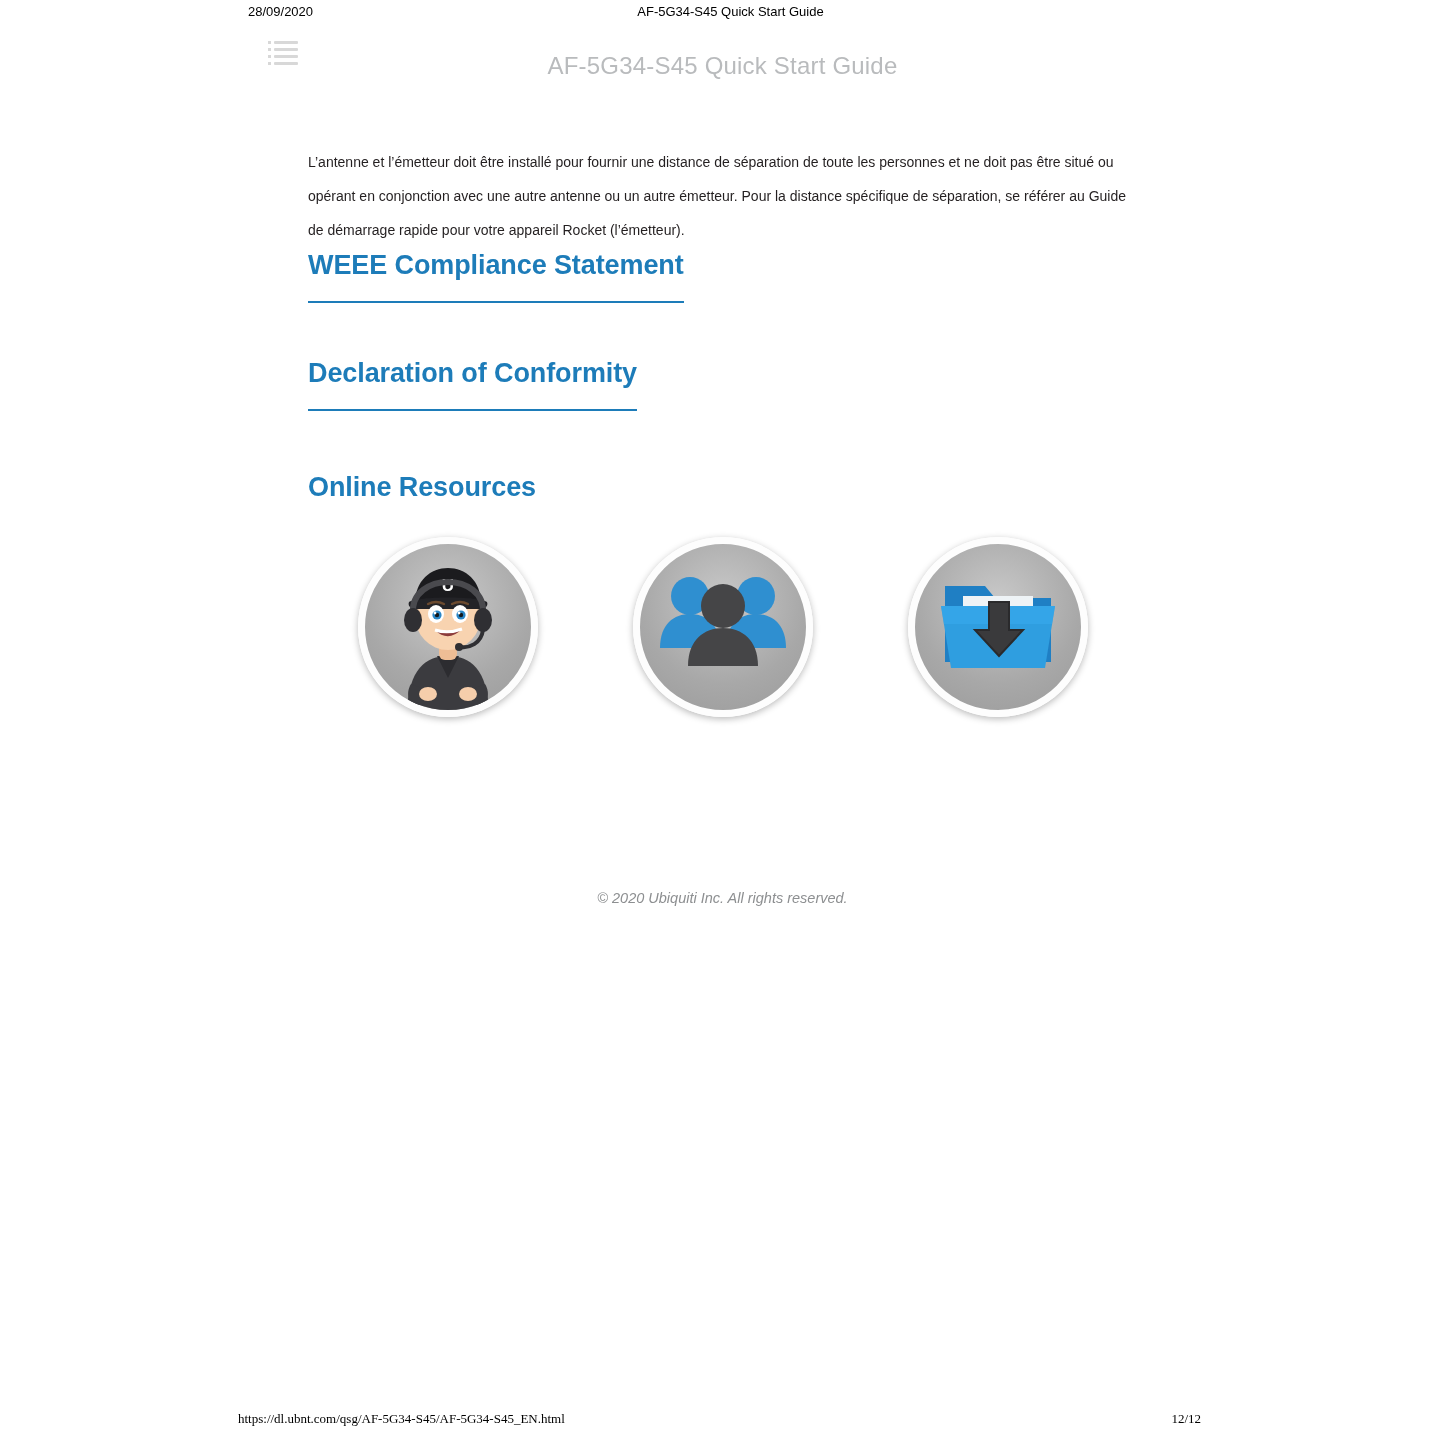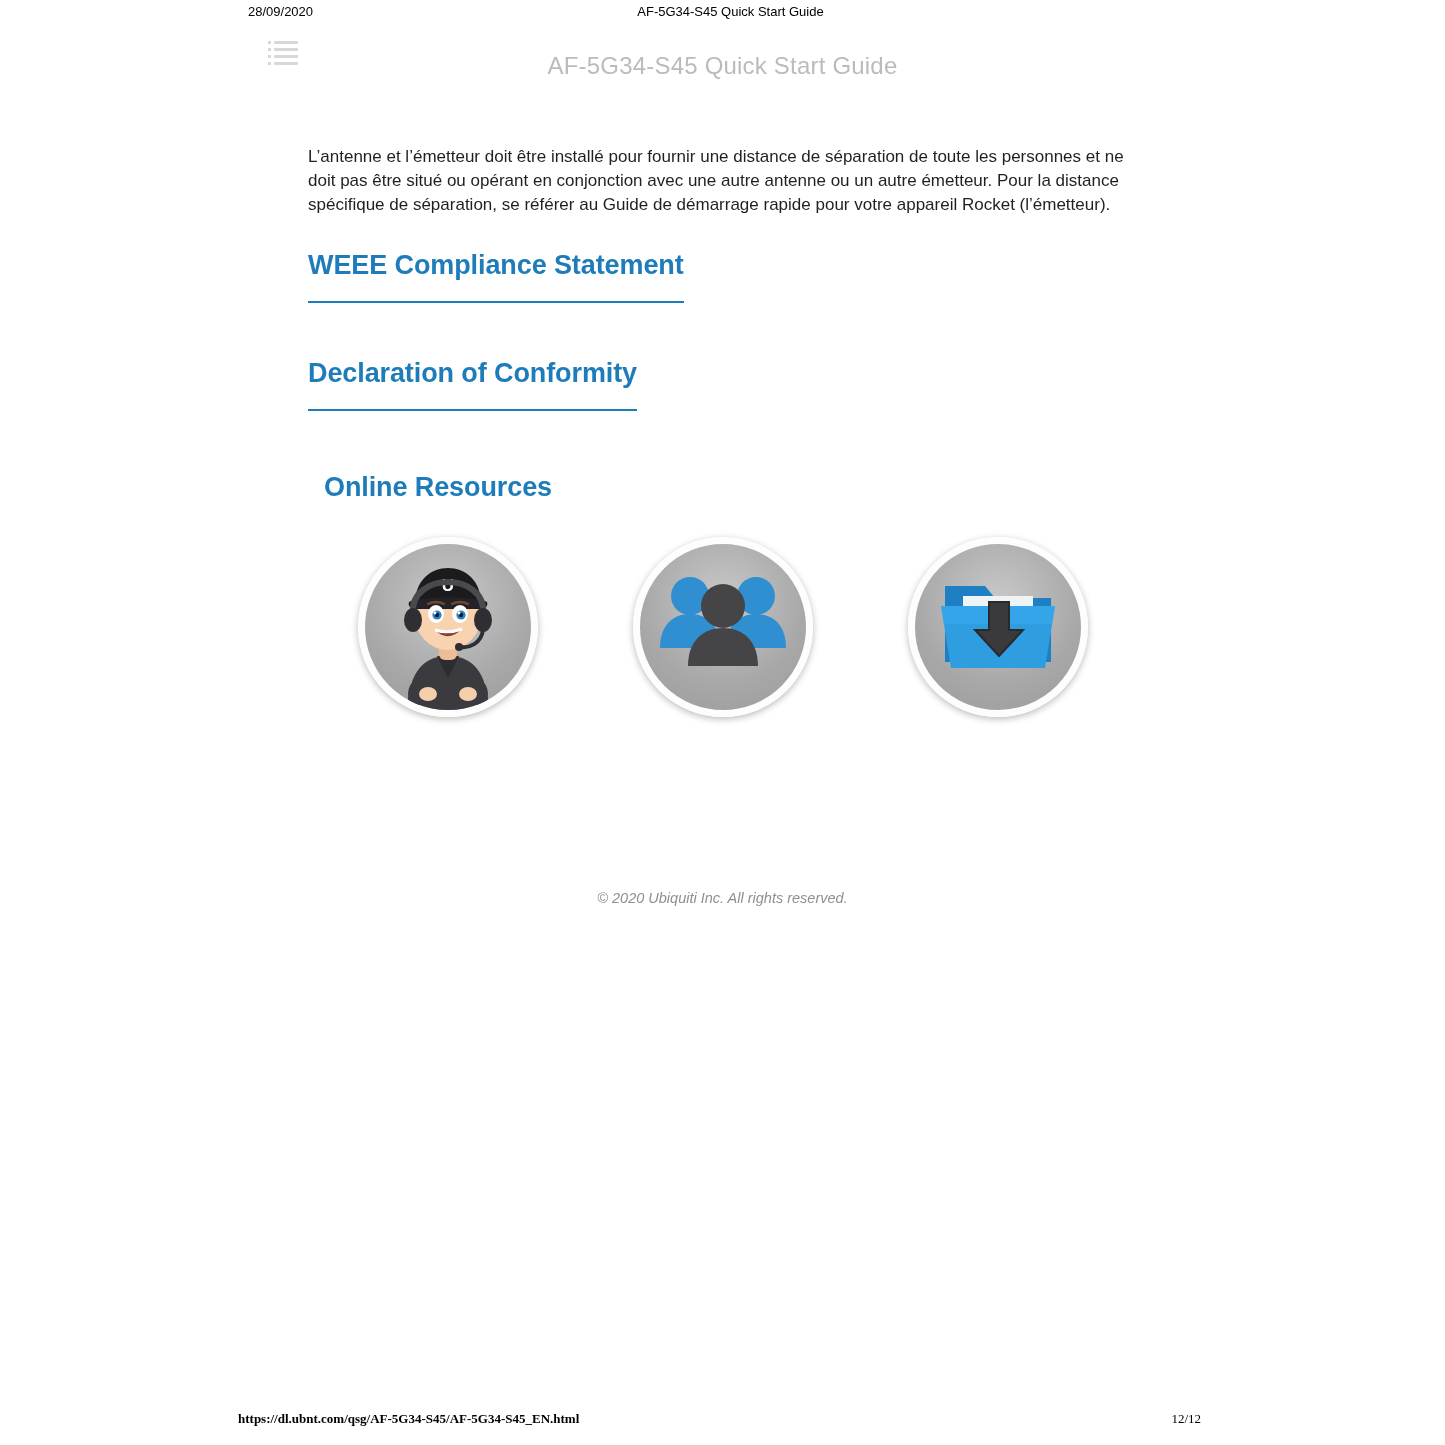--- a/index.html
+++ b/index.html
@@ -46,21 +46,20 @@
     left: 0;
     width: 100%;
     height: 20px;
     font-family: "Liberation Serif", serif;
     font-size: 13px;
     color: #000;
   }
   .print-footer .pf-left {
     position: absolute;
     left: 238px;
-    font-weight: bold;
   }
   .print-footer .pf-right {
     position: absolute;
     right: 244px;
   }
 
   
   .doc {
     position: absolute;
     top: 22px;
@@ -114,22 +113,22 @@
 
   .content {
     position: absolute;
     left: 308px;
     top: 55px;
     width: 826px;
   }
 
   p.body-text {
     margin: 0 0 22px 0;
-    font-size: 17px;
-    line-height: 24px;
+    font-size: 14px;
+    line-height: 34px;
     color: #231f20;
     font-weight: 400;
   }
 
   
   .clip-para {
     position: relative;
     height: 46px;
     overflow: hidden;
     margin-bottom: 22px;
@@ -146,21 +145,21 @@
   }
   h2.section-heading.underlined {
     border-bottom: 2px solid #1d7cb9;
     padding-bottom: 20px;
   }
 
   .heading-block { margin: 0; }
 
   .weee-wrap   { position: absolute; left: 308px; top: 228px; }
   .doc-wrap    { position: absolute; left: 308px; top: 336px; }
-  .online-wrap { position: absolute; left: 308px; top: 450px; margin-left: 16px; }
+  .online-wrap { position: absolute; left: 308px; top: 450px; }
 
   
   .resources {
     position: absolute;
     left: 308px;
     top: 515px;
     width: 826px;
     height: 200px;
   }
   .res-item {

